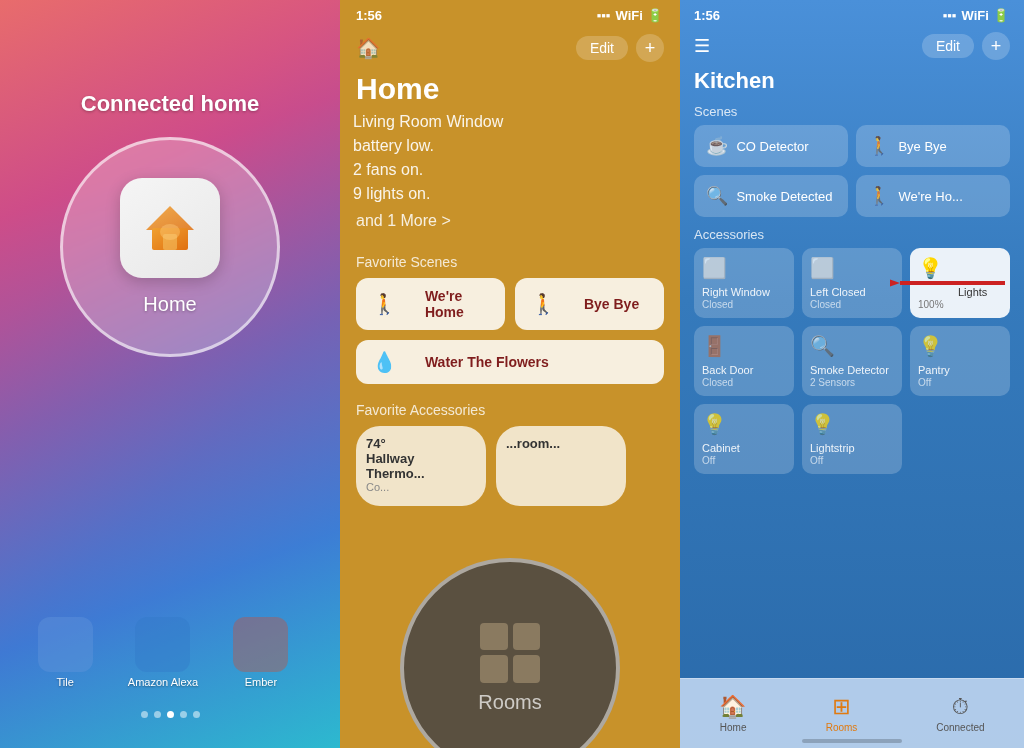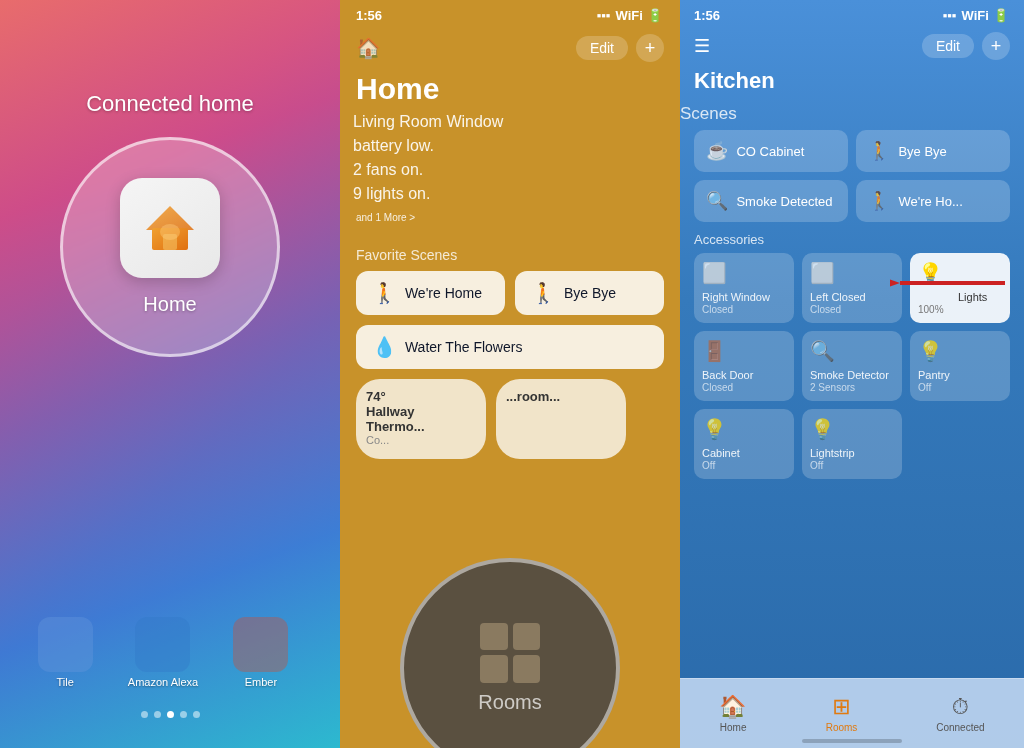--- a/index.html
+++ b/index.html
@@ -35,21 +35,21 @@
       right: 0;
       height: 60%;
       display: flex;
       flex-direction: column;
       align-items: center;
       justify-content: center;
     }
     .connected-home-text {
       color: white;
       font-size: 22px;
-      font-weight: 400;
+      font-weight: 700;
       margin-bottom: 20px;
       text-shadow: 0 1px 3px rgba(0,0,0,0.3);
     }
     
     .magnify-circle {
       width: 220px;
       height: 220px;
       border-radius: 50%;
       background: rgba(255,255,255,0.25);
       border: 3px solid rgba(255,255,255,0.6);
@@ -197,21 +197,21 @@
     .panel2-subtitle {
       padding: 0 13px 6px;
       color: rgba(255,255,255,0.9);
       font-size: 16px;
       line-height: 1.5;
       font-weight: 500;
     }
     .panel2-more {
       padding: 0 16px 16px;
       color: rgba(255,255,255,0.85);
-      font-size: 10px;
+      font-size: 16px;
     }
     .section-label {
       padding: 8px 16px 8px;
       color: rgba(255,255,255,0.8);
       font-size: 14px;
       font-weight: 500;
     }
     .scene-row {
       display: flex;
       gap: 10px;
@@ -222,22 +222,23 @@
       border-radius: 12px;
       padding: 10px 16px;
       display: flex;
       align-items: center;
       gap: 8px;
       flex: 1;
       cursor: pointer;
     }
     .scene-btn-text {
       font-size: 14px;
-      font-weight: 400;
-      color: #0f172a;
+      font-weight: 700;
+      color: #7f1d1d;
+      margin-left: 20px;
     }
     .scene-icon {
       font-size: 20px;
     }
     .scene-btn.half {
       flex: 1;
     }
     .fav-accessories-label {
       padding: 8px 16px;
       color: rgba(255,255,255,0.8);
@@ -318,22 +319,22 @@
       font-size: 18px;
     }
     .panel3-title {
       color: white;
       font-size: 22px;
       font-weight: 700;
       padding: 0 14px 6px;
     }
     .section-title {
       color: rgba(255,255,255,0.8);
-      font-size: 17px;
-      padding: 4px 0 6px;
+      font-size: 13px;
+      padding: 4px 14px 6px;
     }
     .scenes-grid {
       display: grid;
       grid-template-columns: 1fr 1fr;
       gap: 8px;
       padding: 0 14px 6px;
     }
     .scene-card {
       background: rgba(255,255,255,0.2);
       border-radius: 10px;
@@ -568,20 +569,21 @@
     </div>
   </div>
 
   <div class="scene-row">
     <div class="scene-btn">
       <span class="scene-icon">💧</span>
       <span class="scene-btn-text">Water The Flowers</span>
     </div>
   </div>
 
+  <div class="fav-accessories-label">Favorite Accessories</div>
 
   <div class="accessories-row">
     <div class="acc-card">
       <div class="acc-card-title">74°</div>
       <div class="acc-card-title">Hallway Thermo...</div>
       <div class="acc-card-sub">Co...</div>
     </div>
     <div class="acc-card">
       <div class="acc-card-title">...room...</div>
     </div>
@@ -619,21 +621,21 @@
     </div>
   </div>
 
   <div class="panel3-title">Kitchen</div>
 
   <div class="section-title">Scenes</div>
 
   <div class="scenes-grid">
     <div class="scene-card">
       <span class="scene-card-icon">☕</span>
-      <span class="scene-card-text">CO Cabinet</span>
+      <span class="scene-card-text">CO Detector</span>
     </div>
     <div class="scene-card">
       <span class="scene-card-icon">🚶</span>
       <span class="scene-card-text">Bye Bye</span>
     </div>
     <div class="scene-card">
       <span class="scene-card-icon">🔍</span>
       <span class="scene-card-text">Smoke Detected</span>
     </div>
     <div class="scene-card">

